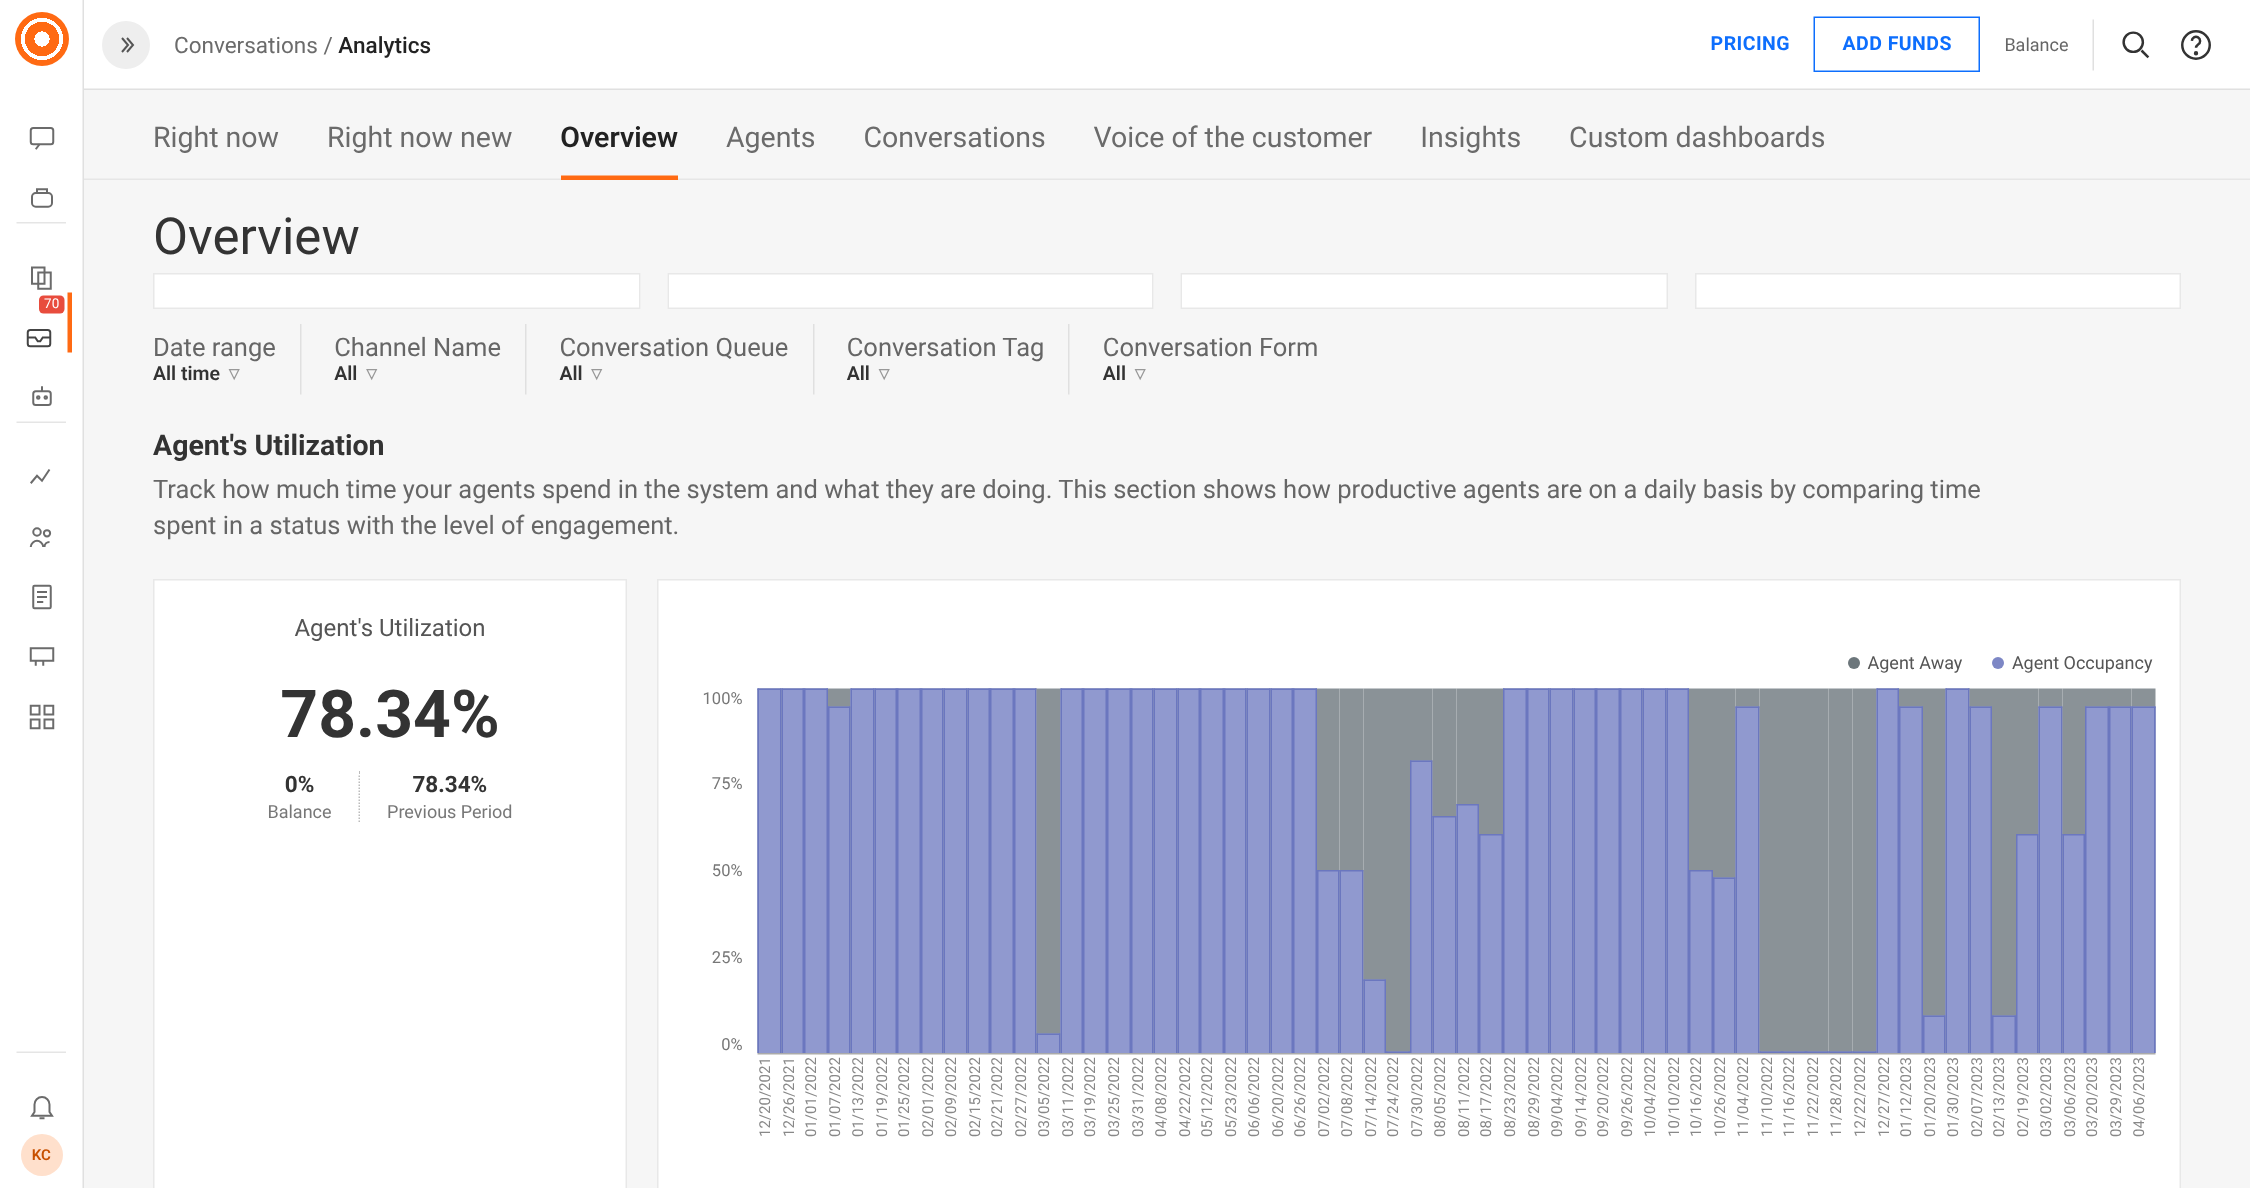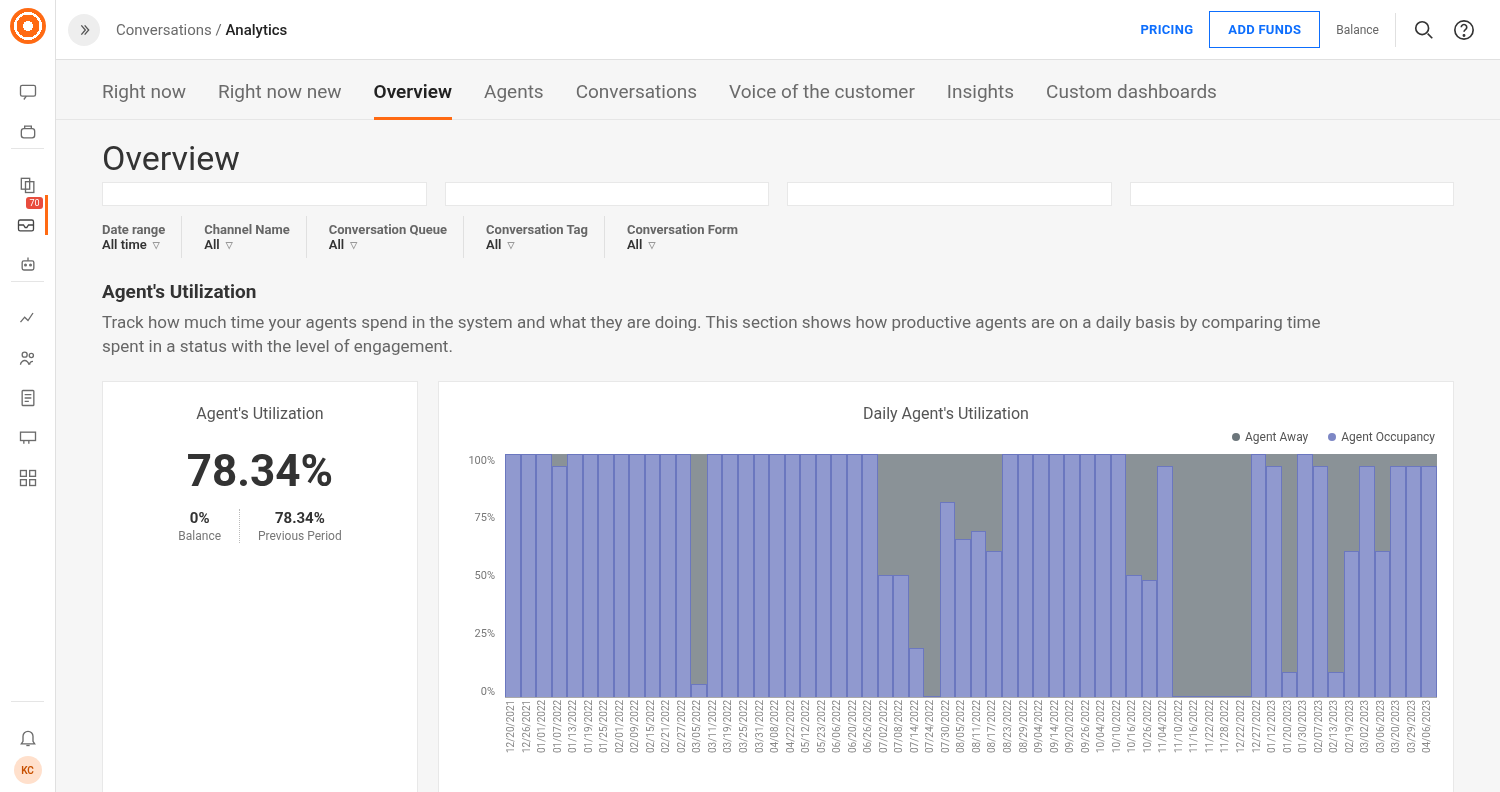--- a/index.html
+++ b/index.html
@@ -48,21 +48,21 @@
 .tab { color: #6b6b6b; font-size: 19px; padding-bottom: 14px; cursor: pointer; }
 .tab.active { color: #222; font-weight: 600; border-bottom: 3px solid #ff6a13; margin-bottom: -1px; }
 
 
 .page-title { font-size: 34px; font-weight: 400; color: #333; padding: 18px 46px 8px; }
 
 
 .filterrow { display: flex; gap: 0; padding: 0 46px; align-items: stretch; }
 .fcell { border-right: 1px solid #e0e0e0; padding: 6px 16px 6px 0; margin-right: 22px; }
 .fcell:last-of-type { border-right: none; }
-.flabel { font-size: 13px; color: #666; font-weight: bold; }
+.flabel { font-size: 17px; color: #666; }
 .fval { font-size: 13px; color: #333; font-weight: 600; display: flex; align-items: center; gap: 6px; cursor: pointer; }
 .chev { font-size: 9px; color: #999; }
 
 
 .section { padding: 22px 46px 0; }
 .section h2 { font-size: 19px; color: #333; font-weight: 700; margin-bottom: 8px; }
 .section p { font-size: 17px; color: #666; line-height: 1.4; max-width: 1240px; }
 
 
 .cards { display: flex; gap: 20px; padding: 22px 46px 0; align-items: stretch; }
@@ -288,21 +288,20 @@
             <div class="l">Balance</div>
           </div>
           <div class="ccol">
             <div class="v">78.34%</div>
             <div class="l">Previous Period</div>
           </div>
         </div>
       </div>
 
       <div class="card big">
-        <div class="card-title">Daily Agent's Utilization</div>
         <div class="legend">
           <span><span class="dot dotA"></span><span>Agent Away</span></span>
           <span><span class="dot dotB"></span><span>Agent Occupancy</span></span>
         </div>
         <div class="chartwrap">
           <div class="yaxis">
             <span>100%</span>
             <span>75%</span>
             <span>50%</span>
             <span>25%</span>

